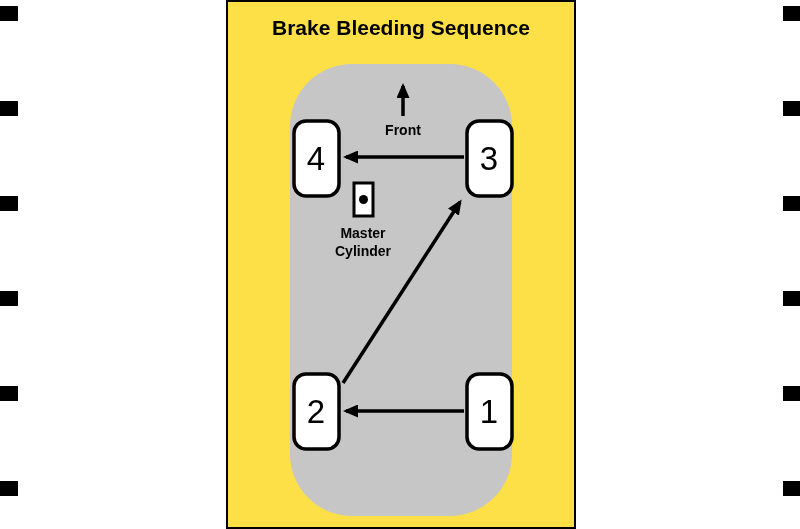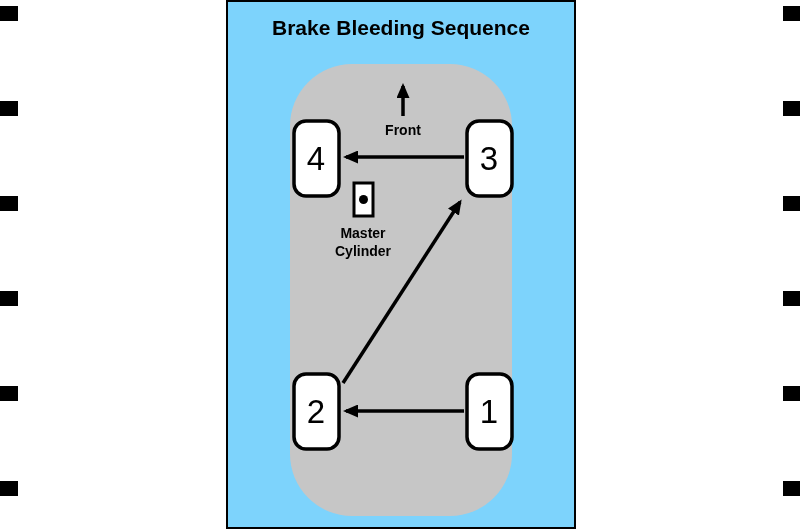--- a/index.html
+++ b/index.html
@@ -16,21 +16,21 @@
     height: 15px;
     background: #000000;
   }
   .edge-mark.right { left: auto; right: 0; width: 17px; }
   .panel {
     position: absolute;
     left: 226px;
     top: 0;
     width: 350px;
     height: 529px;
-    background: #7dd3fc;
+    background: #fde047;
     border: 2px solid #000000;
   }
   .panel svg {
     position: absolute;
     inset: 0;
     width: 346px;
     height: 525px;
     display: block;
   }
   svg text {

